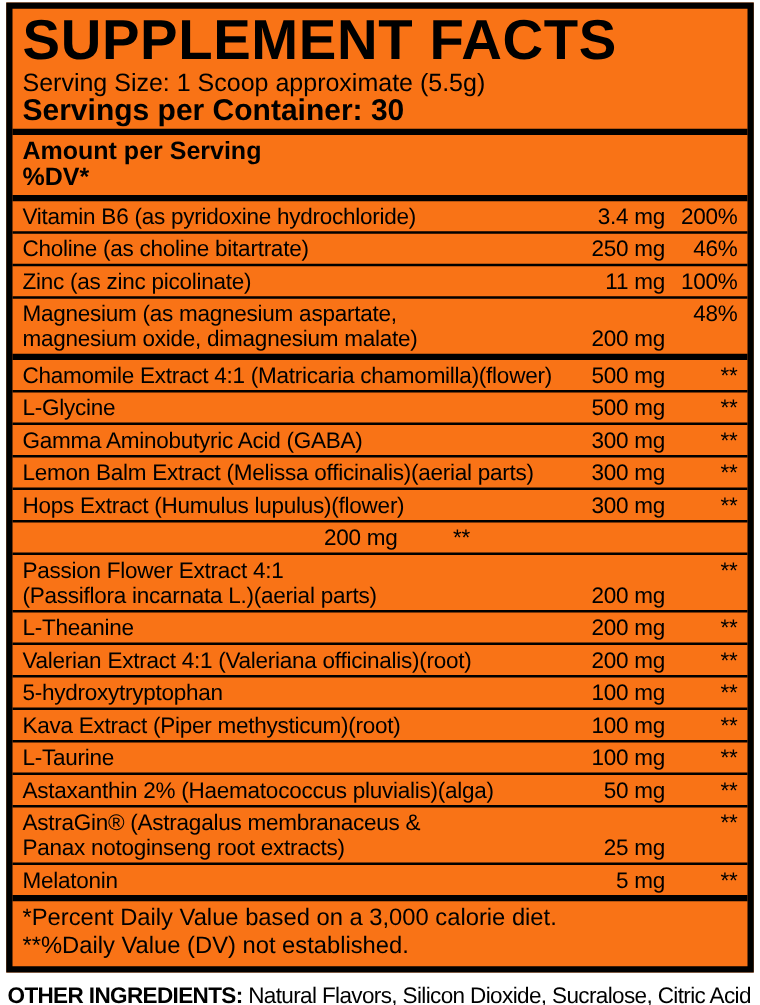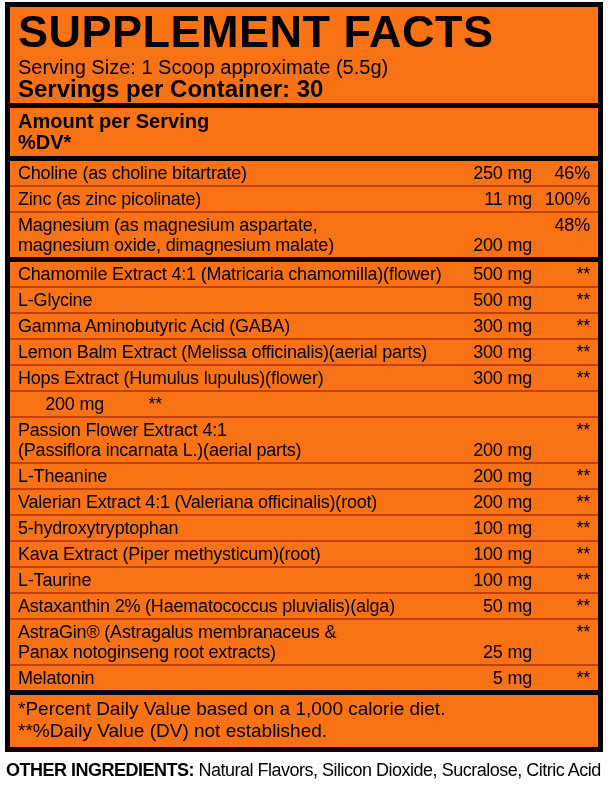--- a/index.html
+++ b/index.html
@@ -51,21 +51,22 @@
     flex-direction: column;
   }
   .rows .row {
     display: flex;
     padding: 2px 8px;
     font-size: 18px;
     line-height: 20px;
     letter-spacing: -0.2px;
   }
   .rows .row + .row {
-    border-top: 2px solid #c2410c;
+    border-top: 2px solid #000000;
+    justify-content: center;
   }
   .row .name {
     flex: 1 1 auto;
     white-space: pre-line;
   }
   .row .amt {
     flex: 0 0 86px;
     text-align: right;
     align-self: flex-end;
     white-space: nowrap;
@@ -107,20 +108,25 @@
 
   <div class="col-header">
     <span>Amount per Serving</span>
     <span>%DV*</span>
   </div>
 
   <div class="bar"></div>
 
   <div class="rows">
       <div class="row">
+        <span class="name">Vitamin B6 (as pyridoxine hydrochloride)</span>
+        <span class="amt">3.4 mg</span>
+        <span class="dv">200%</span>
+      </div>
+      <div class="row">
         <span class="name">Choline (as choline bitartrate)</span>
         <span class="amt">250 mg</span>
         <span class="dv">46%</span>
       </div>
       <div class="row">
         <span class="name">Zinc (as zinc picolinate)</span>
         <span class="amt">11 mg</span>
         <span class="dv">100%</span>
       </div>
       <div class="row">
@@ -208,21 +214,21 @@
       <div class="row">
         <span class="name">Melatonin</span>
         <span class="amt">5 mg</span>
         <span class="dv">**</span>
       </div>
     </div>
 
   <div class="bar"></div>
 
   <div class="footnotes">
-    <div>*Percent Daily Value based on a 1,000 calorie diet.</div>
+    <div>*Percent Daily Value based on a 3,000 calorie diet.</div>
     <div>**%Daily Value (DV) not established.</div>
   </div>
 
 </div>
 
 <div class="other-ingredients">
   <span class="oi-label">OTHER INGREDIENTS:</span>
   <span>Natural Flavors, Silicon Dioxide, Sucralose, Citric Acid</span>
 </div>
 

